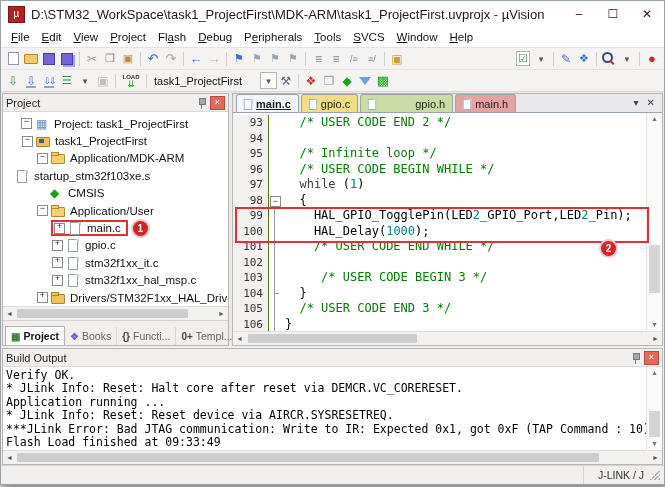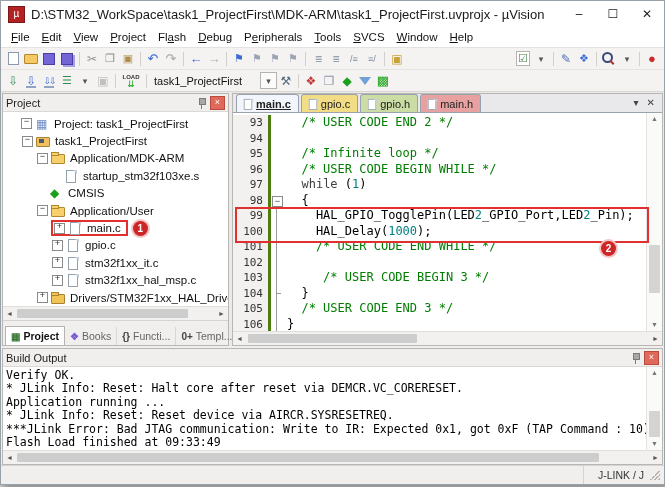--- a/index.html
+++ b/index.html
@@ -119,21 +119,21 @@
   .etab{height:17px;display:flex;align-items:center;padding:0 7px 0 4px;font-size:11px;color:#222;
         border:1px solid #9aa2ae;border-bottom:none;border-radius:3px 3px 0 0;margin-right:2px;}
   .etab .ticon{transform:scale(.85);margin-right:1px;}
   .etab-label{}
   .etab.active .etab-label{font-weight:bold;text-decoration:underline;}
   .tab-right{margin-left:auto;display:flex;align-items:center;gap:8px;padding-right:7px;color:#444;font-size:10px;margin-bottom:4px;}
   .code-wrap{flex:1;position:relative;display:flex;min-height:0;}
   .code-lines{flex:1;font-family:"DejaVu Sans Mono","Liberation Mono",monospace;font-size:12px;line-height:15.5px;
               padding-top:2px;overflow:hidden;min-width:0;}
   .code-line{display:flex;height:15.5px;}
-  .ln{width:30px;flex:none;text-align:right;padding-right:5px;color:#333;background:#f2f1ef;font-size:11px;border-right:3px solid #4d7c0f;}
+  .ln{width:30px;flex:none;text-align:right;padding-right:5px;color:#333;background:#f2f1ef;font-size:11px;border-right:1px solid #4d7c0f;}
   .fold{width:12px;flex:none;position:relative;}
   .fold-line::before{content:'';position:absolute;left:5px;top:0;bottom:0;width:1px;background:#9a9a9a;}
   .fold-minus::before{content:'\2212';position:absolute;left:1px;top:3px;width:9px;height:9px;border:1px solid #8a8a8a;
                       background:#fff;font-size:9px;line-height:8px;text-align:center;color:#333;font-family:"Liberation Sans",sans-serif;}
   .fold-tick::before{content:'';position:absolute;left:5px;top:0;bottom:0;width:1px;background:#9a9a9a;}
   .fold-tick::after{content:'';position:absolute;left:5px;top:7px;width:5px;height:1px;background:#9a9a9a;}
   .ctext{white-space:pre;padding-left:4px;}
   .tok-comment{color:#007d00;}
   .tok-keyword{color:#404040;}
   .tok-number{color:#008080;}
@@ -303,21 +303,21 @@
               <span class="tlabel">task1_ProjectFirst</span>
             </span>
           </div>
           <div class="tree-row" style="padding-left: 34px;">
             <span class="tree-wrap">
               <span class="exp exp-minus"></span>
               <span class="ticon ti-folder-open"></span>
               <span class="tlabel">Application/MDK-ARM</span>
             </span>
           </div>
-          <div class="tree-row" style="padding-left: 49px;">
+          <div class="tree-row" style="">
             <span class="tree-wrap">
               <span class="exp exp-none"></span>
               <span class="ticon ti-file"></span>
               <span class="tlabel">startup_stm32f103xe.s</span>
             </span>
           </div>
           <div class="tree-row" style="padding-left: 34px;">
             <span class="tree-wrap">
               <span class="exp exp-none"></span>
               <span class="ticon ti-cmsis"></span>
@@ -400,21 +400,21 @@
     <div class="editor">
       <div class="tabbar">
         <span class="etab active" style="background: rgb(242, 246, 252);">
             <span class="ticon ti-file"></span>
             <span class="etab-label">main.c</span>
           </span>
           <span class="etab" style="background: rgb(242, 221, 132);">
             <span class="ticon ti-file"></span>
             <span class="etab-label">gpio.c</span>
           </span>
-          <span class="etab" style="background: rgb(203, 220, 164);">
+          <span class="etab" style="background: rgb(203, 220, 164); gap: 35px;">
             <span class="ticon ti-file"></span>
             <span class="etab-label">gpio.h</span>
           </span>
           <span class="etab" style="background: rgb(231, 161, 161);">
             <span class="ticon ti-file"></span>
             <span class="etab-label">main.h</span>
           </span>
           <span class="tab-right">
           <span>▾</span>
           <span>✕</span>

